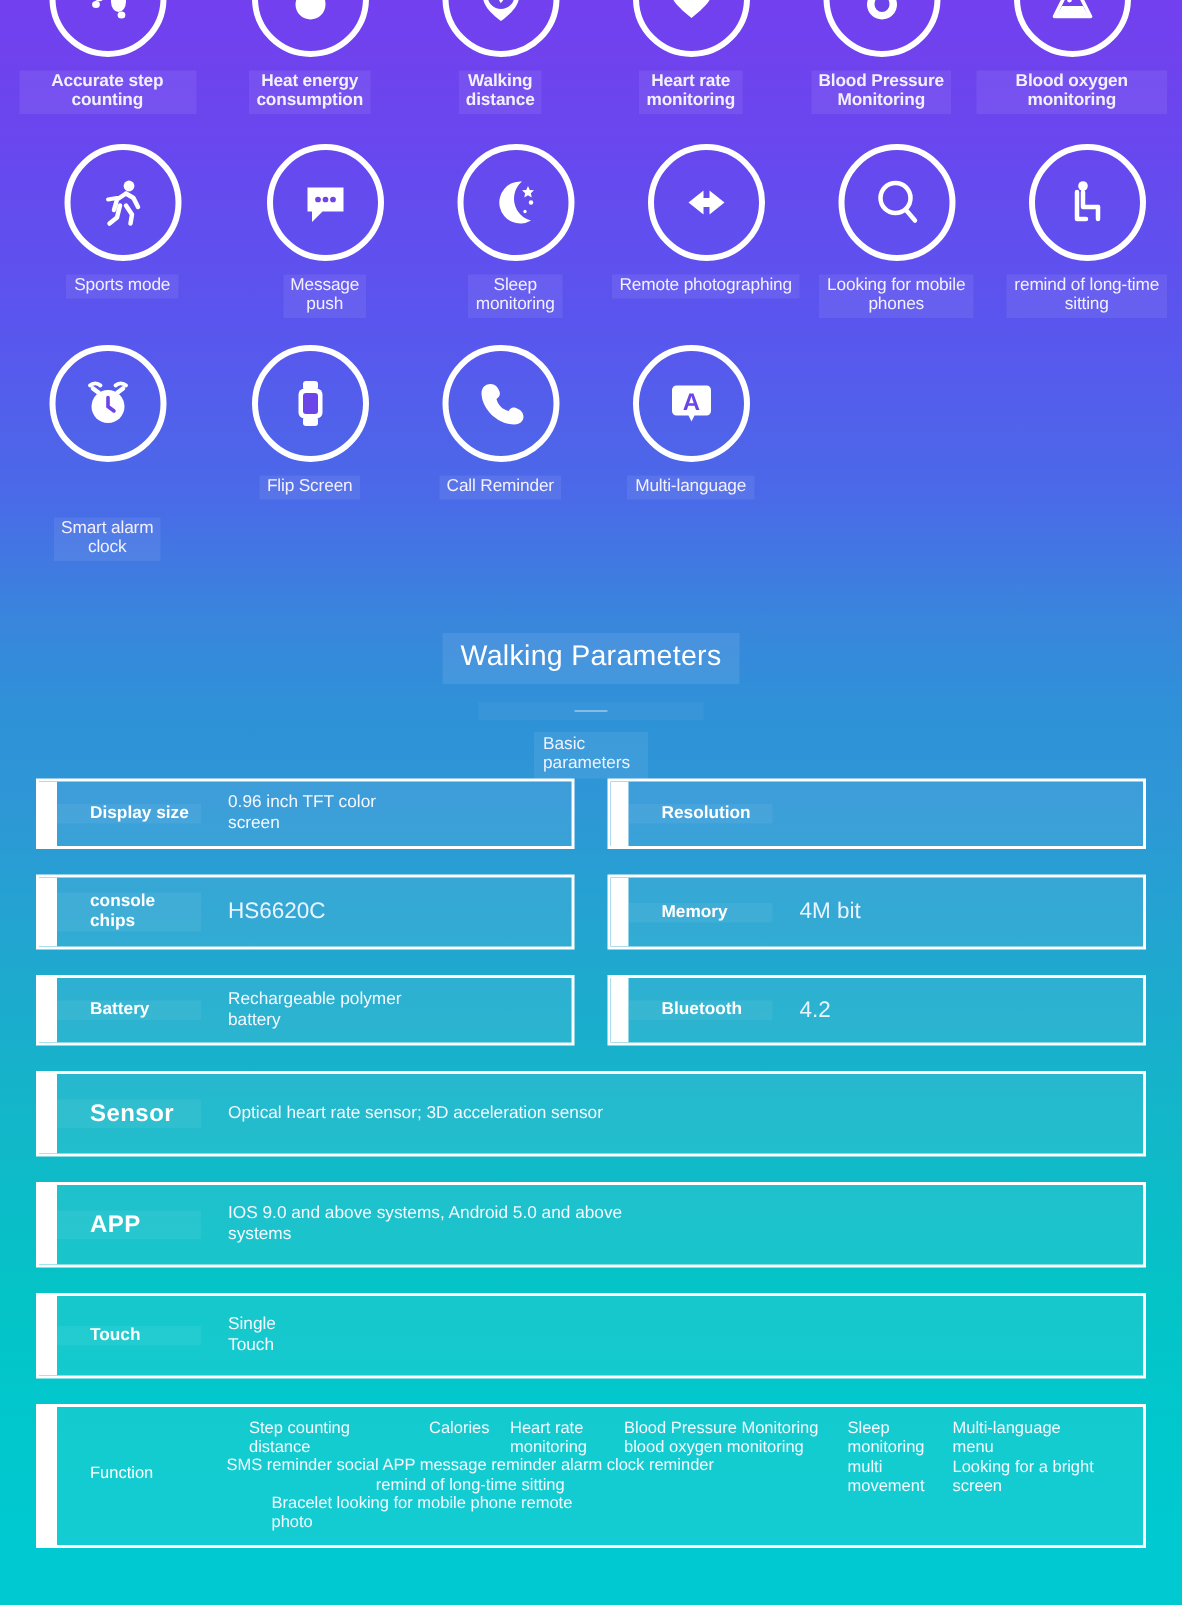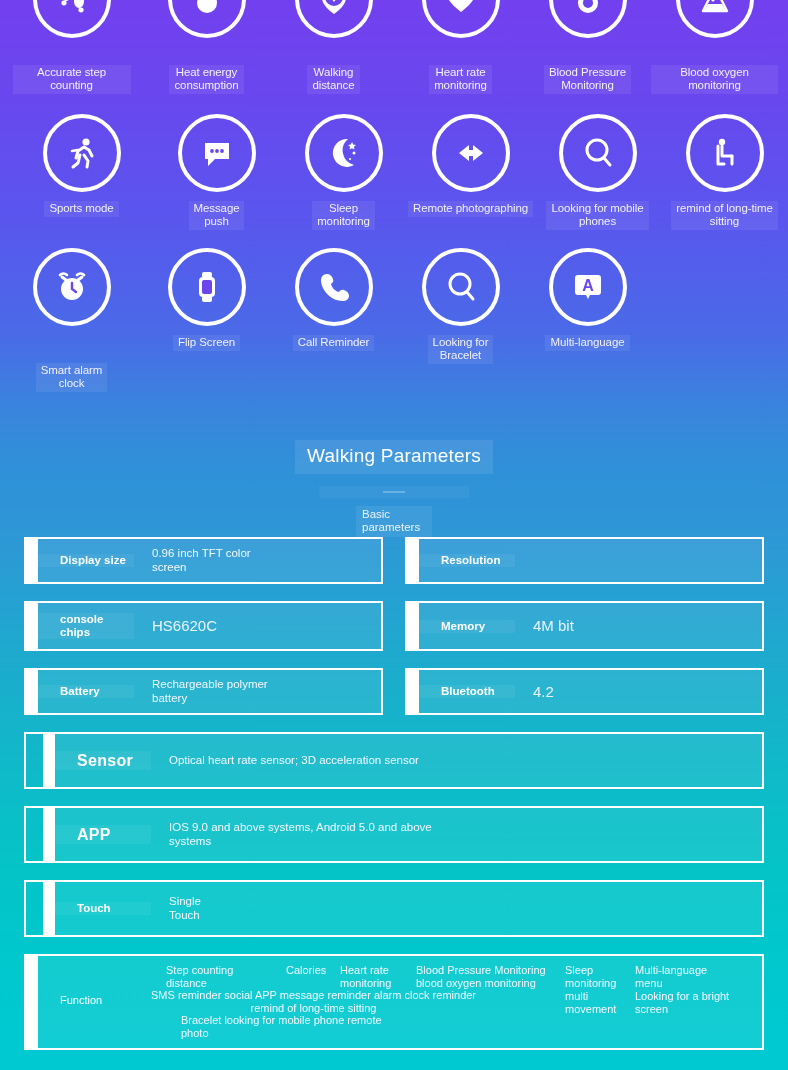--- a/index.html
+++ b/index.html
@@ -50,21 +50,21 @@
     text-align:center;
     background:rgba(255,255,255,0.075);
     padding:1px 5px 2px 5px;
     max-width:118px;
     letter-spacing:-0.1px;
   }
   .icon-label.wide { max-width:150px; }
 
   
   .row1 { margin-top:-40px; }
-  .row1 .icon-label { margin-top:27px; }
+  .row1 .icon-label { margin-top:9px;font-weight:bold; }
   .row2 { margin-top:20px;padding-left:10px; }
   .row3 { margin-top:18px; }
 
   
   .row1 .icon-cell:nth-child(1){ flex-basis:143px; }
   .row1 .icon-cell:nth-child(2){ flex-basis:127px; }
   .row2 .icon-cell:nth-child(1){ flex-basis:143px; }
   .row3 .icon-cell:nth-child(1){ flex-basis:143px;gap:28px; }
 
   
@@ -158,21 +158,21 @@
   }
   .spec-value.big {
     font-size:15px;
     line-height:18px;
     color:#eaf4ff;
   }
   .spec-value.two-line { max-width:190px; }
 
   
   .spec-box.tall { min-height:50px; }
-  .spec-box.taller { min-height:57px;padding-left:17px; }
+  .spec-box.taller { min-height:57px; }
 
   
   .fn-box { min-height:96px; }
   .fn-body {
     position:relative;
     flex:1 1 auto;
     background:rgba(255,255,255,0.075);
   }
   .fn-label {
     position:absolute;
@@ -368,30 +368,20 @@
 
     <div class="icon-cell">
       <div class="icon-circle">
         <svg width="40" height="40" viewBox="0 0 40 40">
           <path d="M13 7 c3 0 5 2 6 5 c1 3 -1 4 -2 5 c1 4 4 7 8 8 c1-1 2-3 5-2 c3 1 5 3 5 6 c0 3 -3 5 -6 5 C17 34 7 23 7 13 c0-3 2-6 6-6z" fill="#fff"></path>
         </svg>
       </div>
       <div class="icon-label" style="white-space: pre-line;">Call Reminder</div>
     </div>
 
-    <div class="icon-cell">
-      <div class="icon-circle">
-        <svg width="40" height="40" viewBox="0 0 40 40">
-          <circle cx="19" cy="17" r="10" fill="none" stroke="#fff" stroke-width="3"></circle>
-          <path d="M26 25 l6 7" stroke="#fff" stroke-width="3" stroke-linecap="round"></path>
-        </svg>
-      </div>
-      <div class="icon-label" style="white-space: pre-line;">Looking for
-Bracelet</div>
-    </div>
 
     <div class="icon-cell">
       <div class="icon-circle">
         <svg width="40" height="40" viewBox="0 0 40 40">
           <path d="M10 8 h20 a3 3 0 0 1 3 3 v14 a3 3 0 0 1 -3 3 h-8 l-2 4 l-2-4 h-8 a3 3 0 0 1 -3-3 v-14 a3 3 0 0 1 3-3z" fill="#fff"></path>
           <text x="20" y="24" font-family="Liberation Sans, sans-serif" font-size="16" font-weight="bold" fill="#6b45ea" text-anchor="middle">A</text>
         </svg>
       </div>
       <div class="icon-label" style="white-space: pre-line;">Multi-language</div>
     </div>

